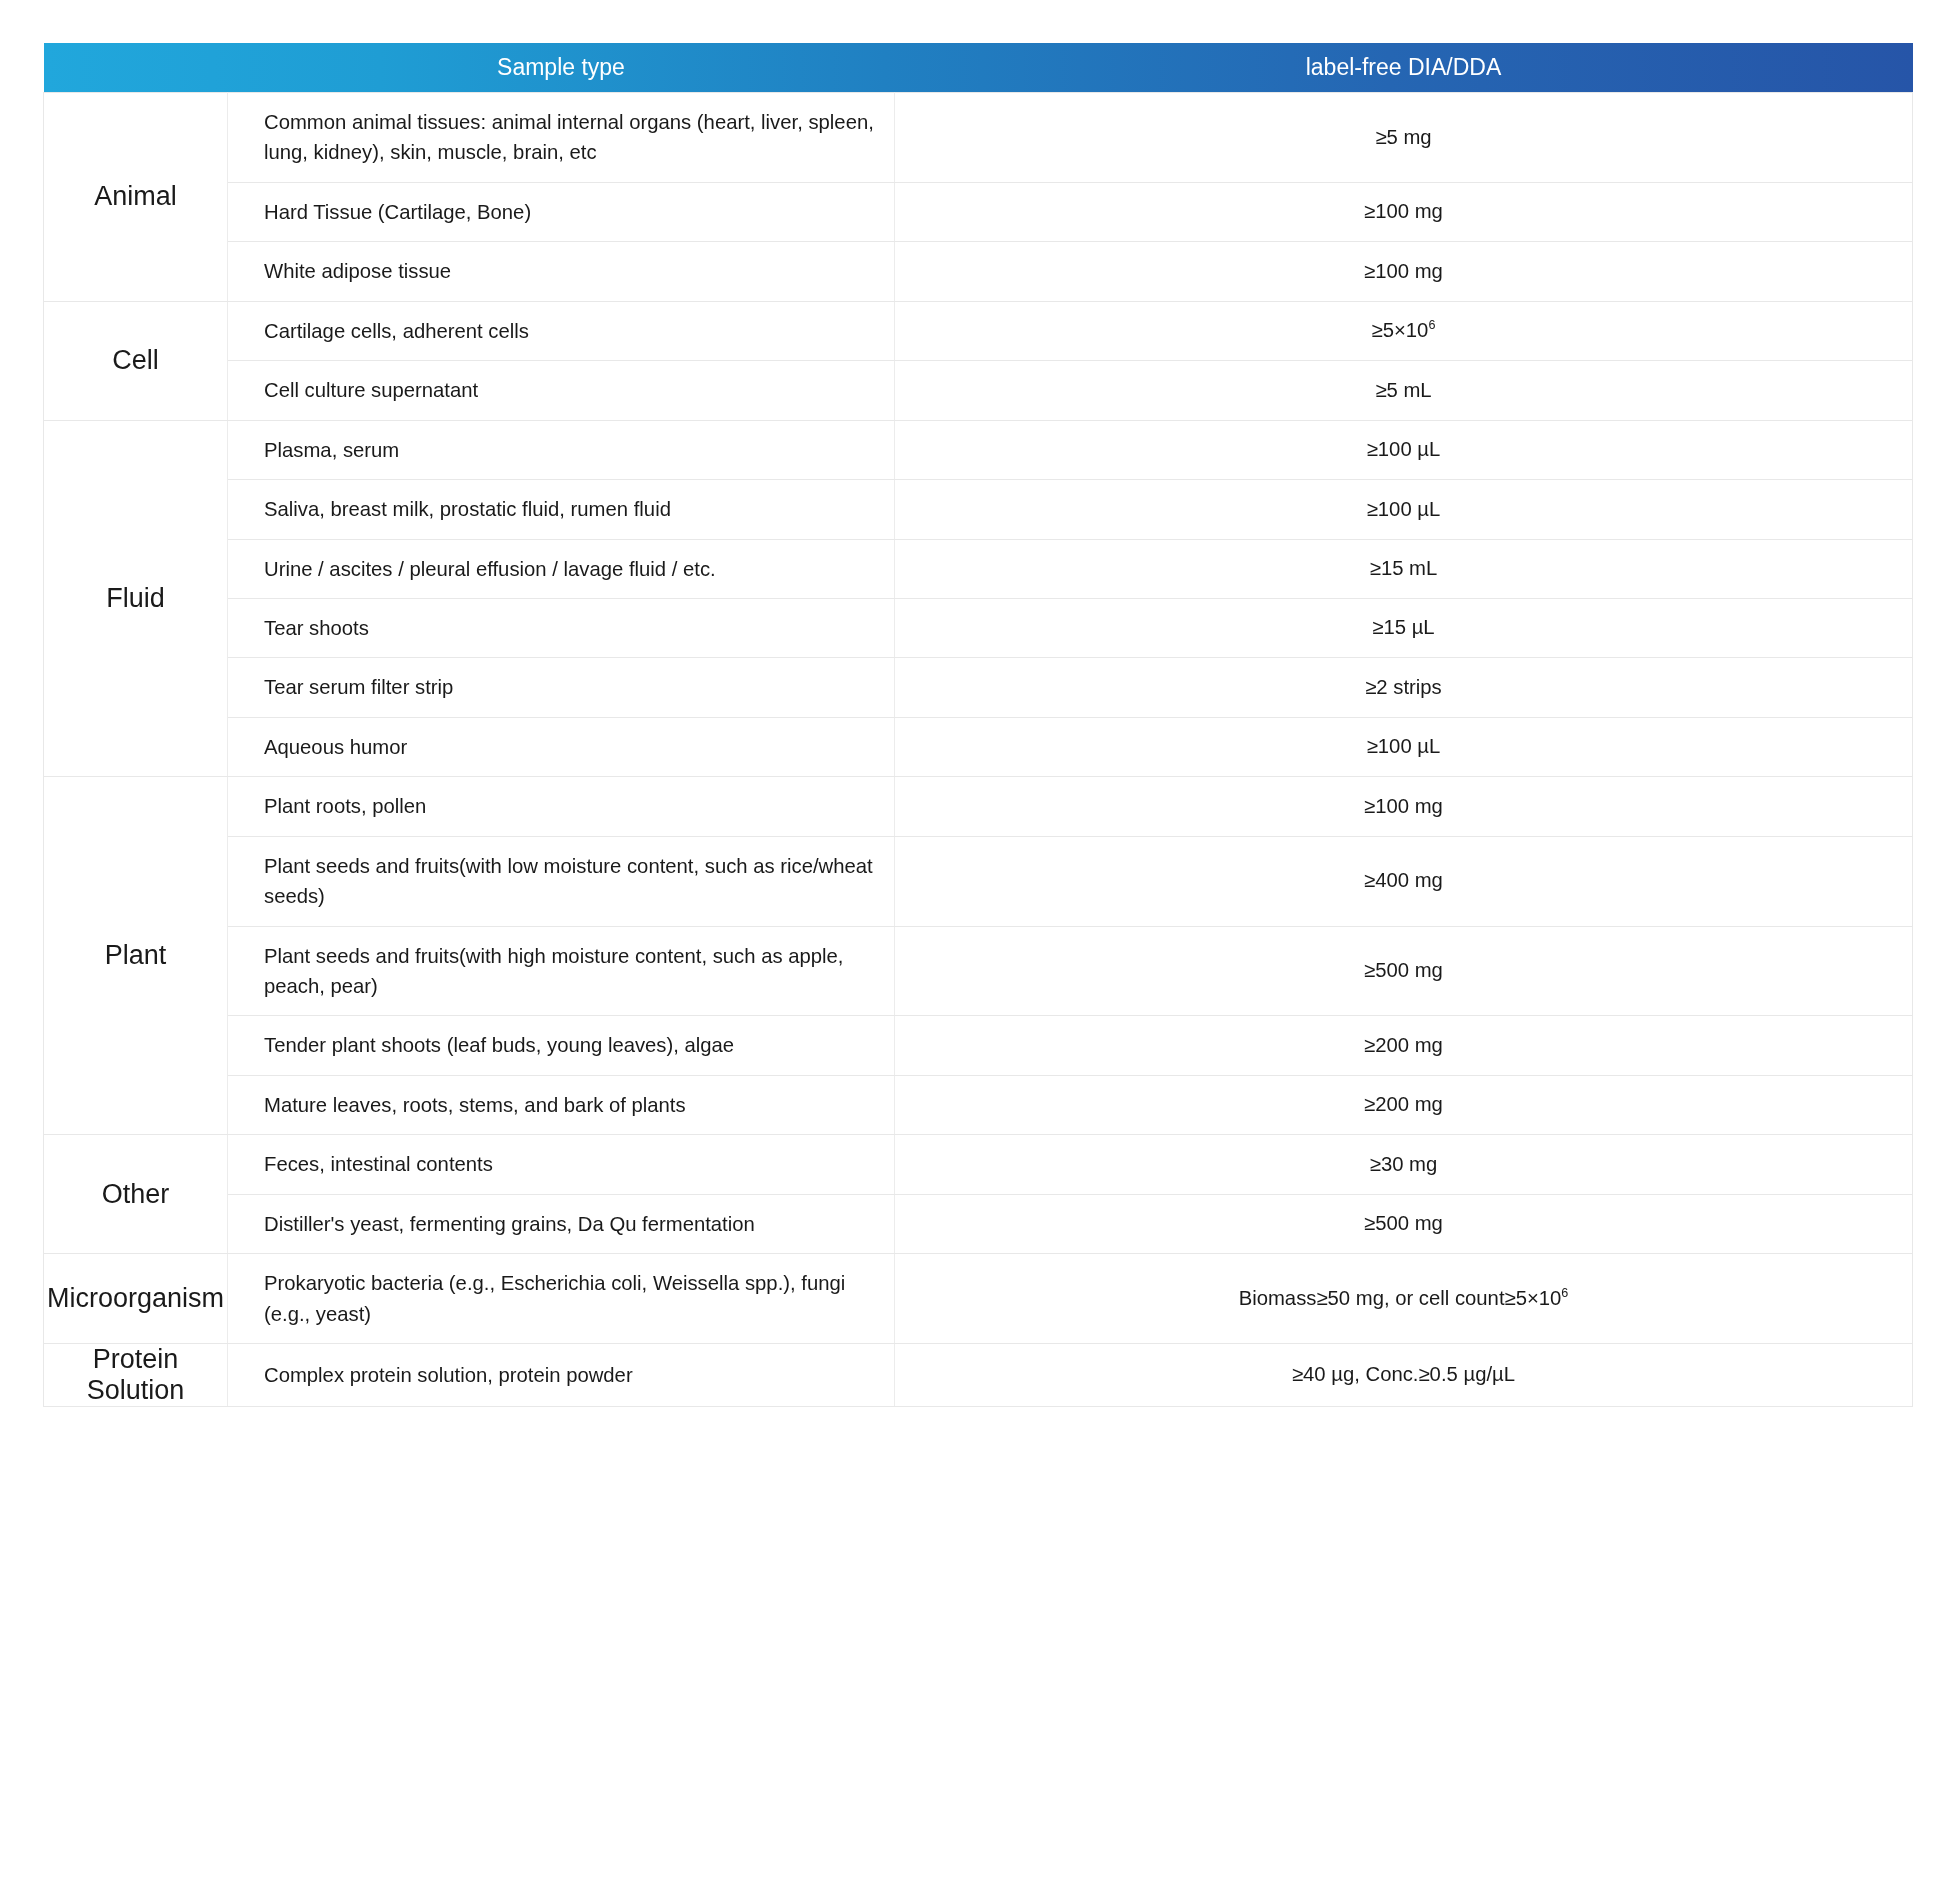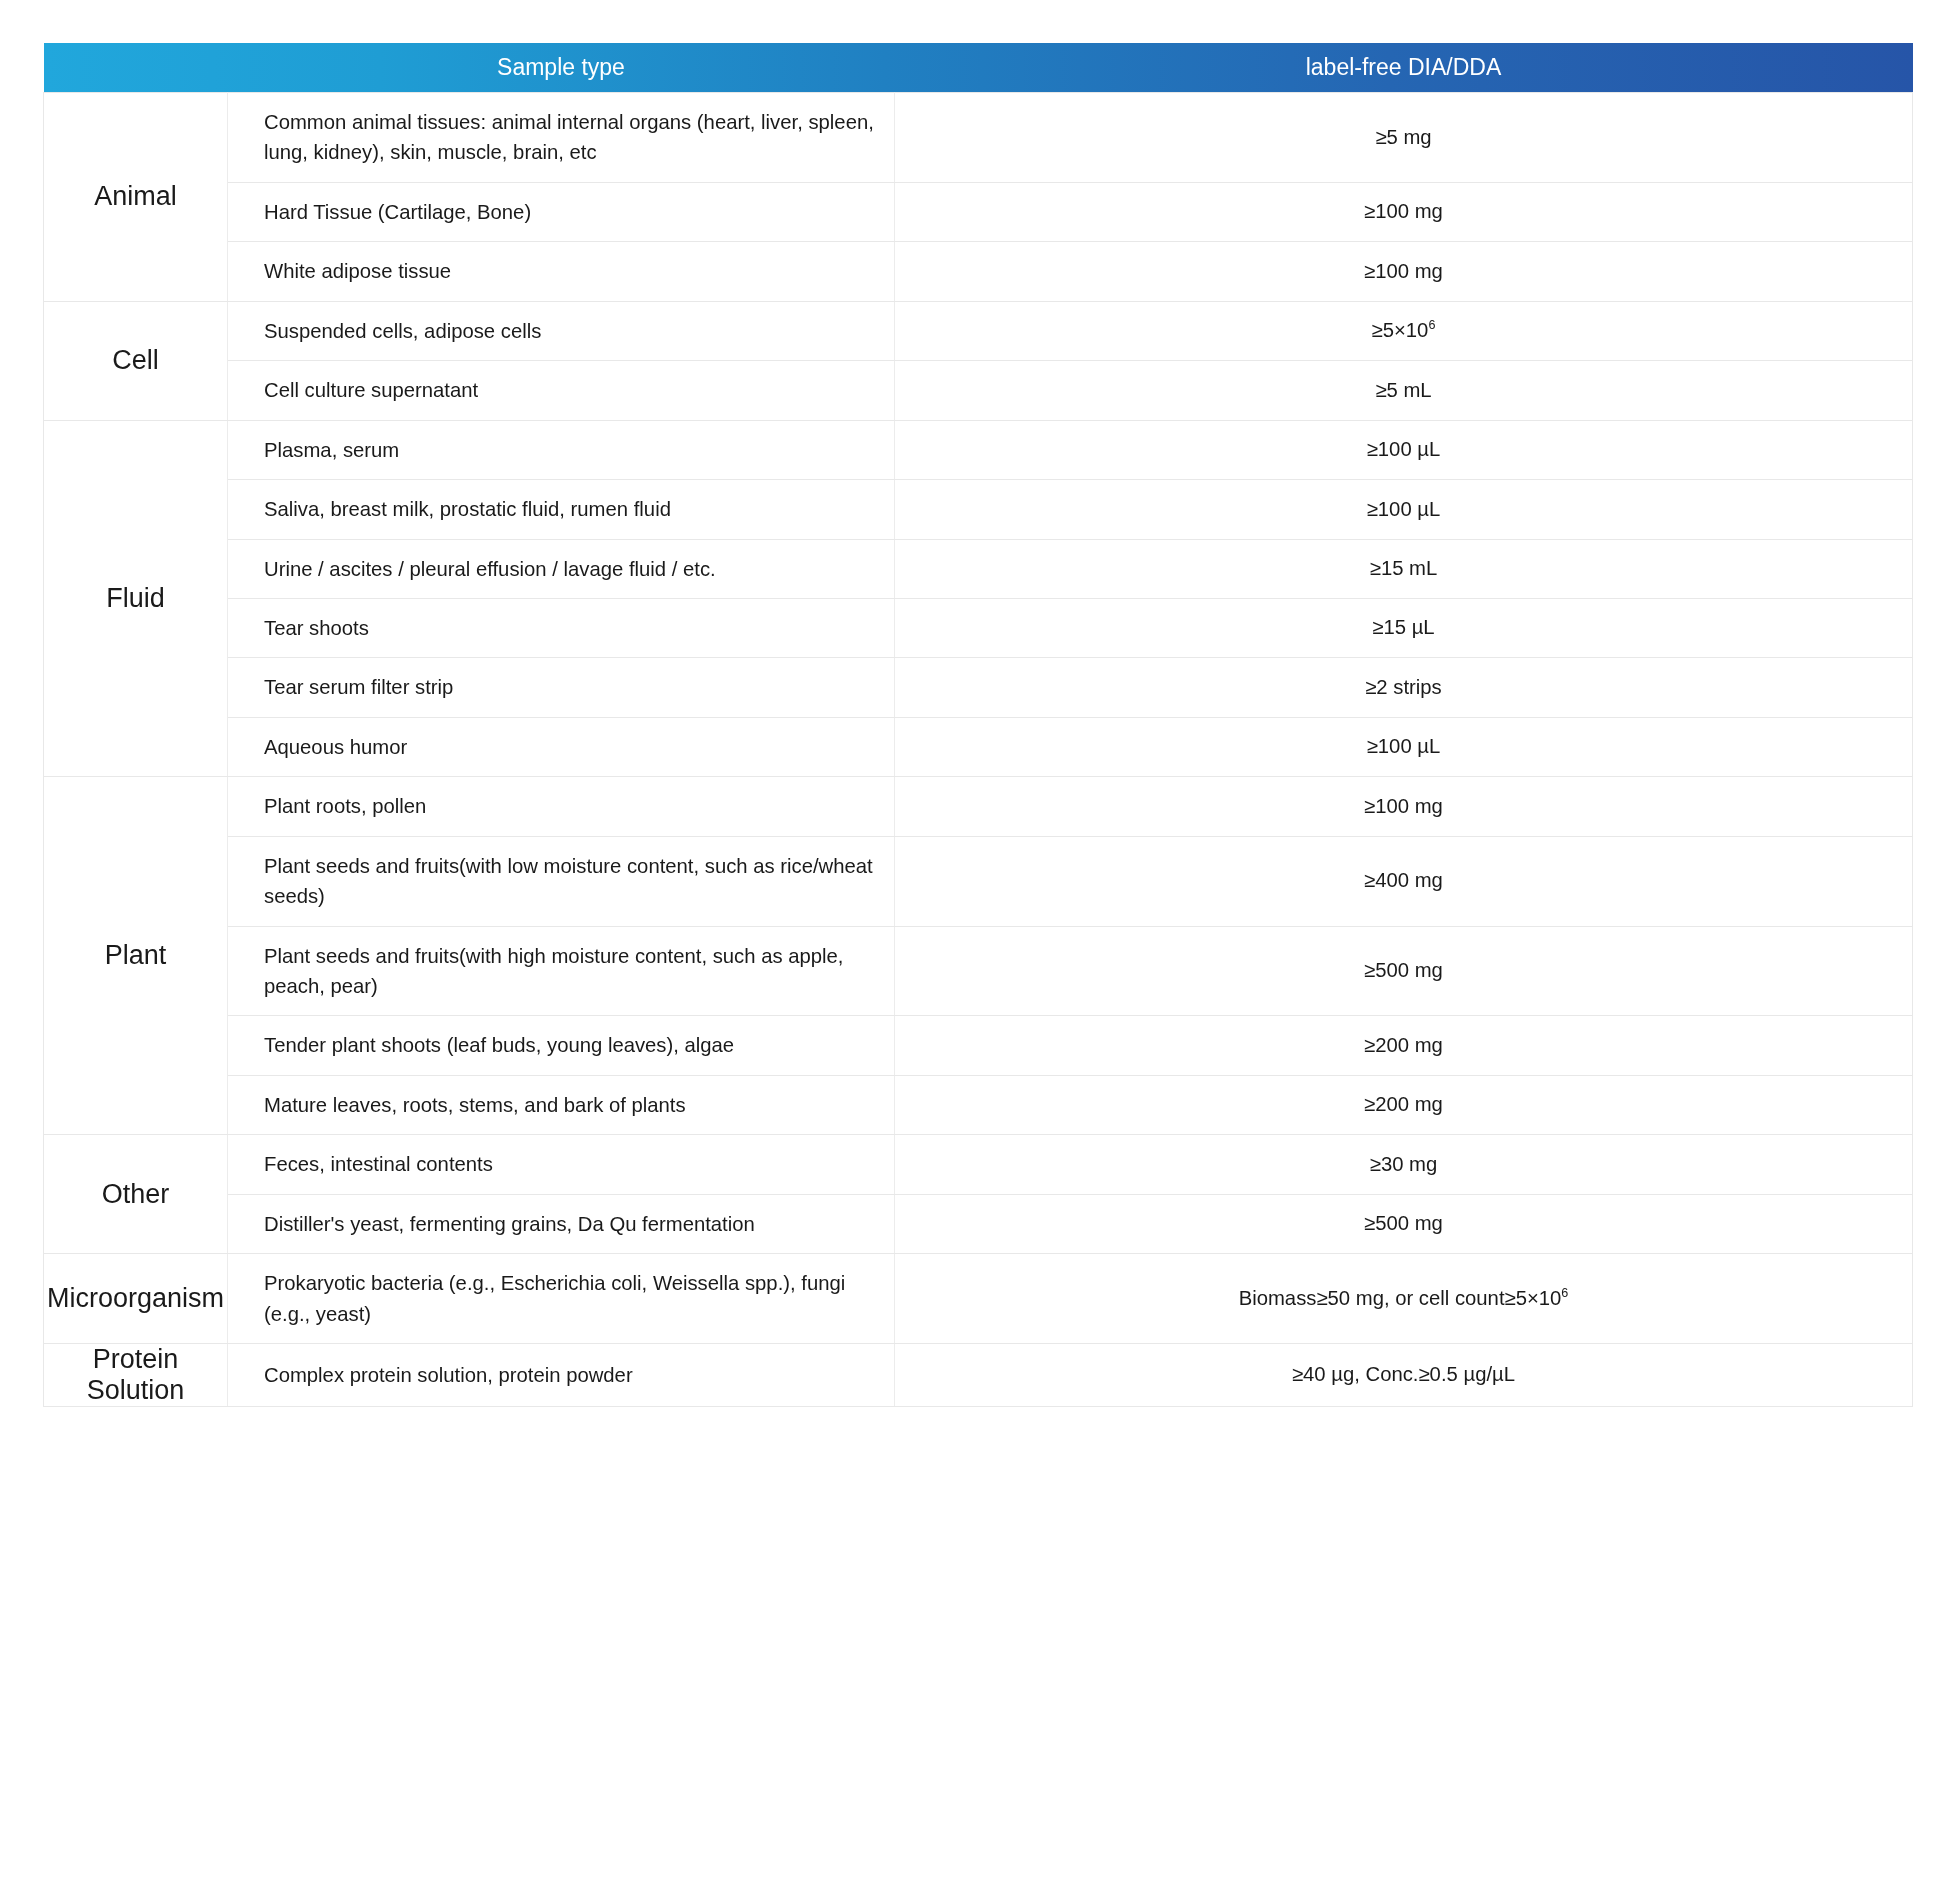--- a/index.html
+++ b/index.html
@@ -112,21 +112,21 @@
         <tr class="r-std">
           <td class="type">Hard Tissue (Cartilage, Bone)</td>
           <td class="val">≥100 mg</td>
         </tr>
         <tr class="r-std">
           <td class="type">White adipose tissue</td>
           <td class="val">≥100 mg</td>
         </tr>
         <tr class="r-std">
           <td class="cat" rowspan="2">Cell</td>
-          <td class="type">Suspended cells, adipose cells</td>
+          <td class="type">Cartilage cells, adherent cells</td>
           <td class="val"><span>≥5×10</span><sup>6</sup></td>
         </tr>
         <tr class="r-std">
           <td class="type">Cell culture supernatant</td>
           <td class="val">≥5 mL</td>
         </tr>
         <tr class="r-std">
           <td class="cat" rowspan="6">Fluid</td>
           <td class="type">Plasma, serum</td>
           <td class="val">≥100 µL</td>

